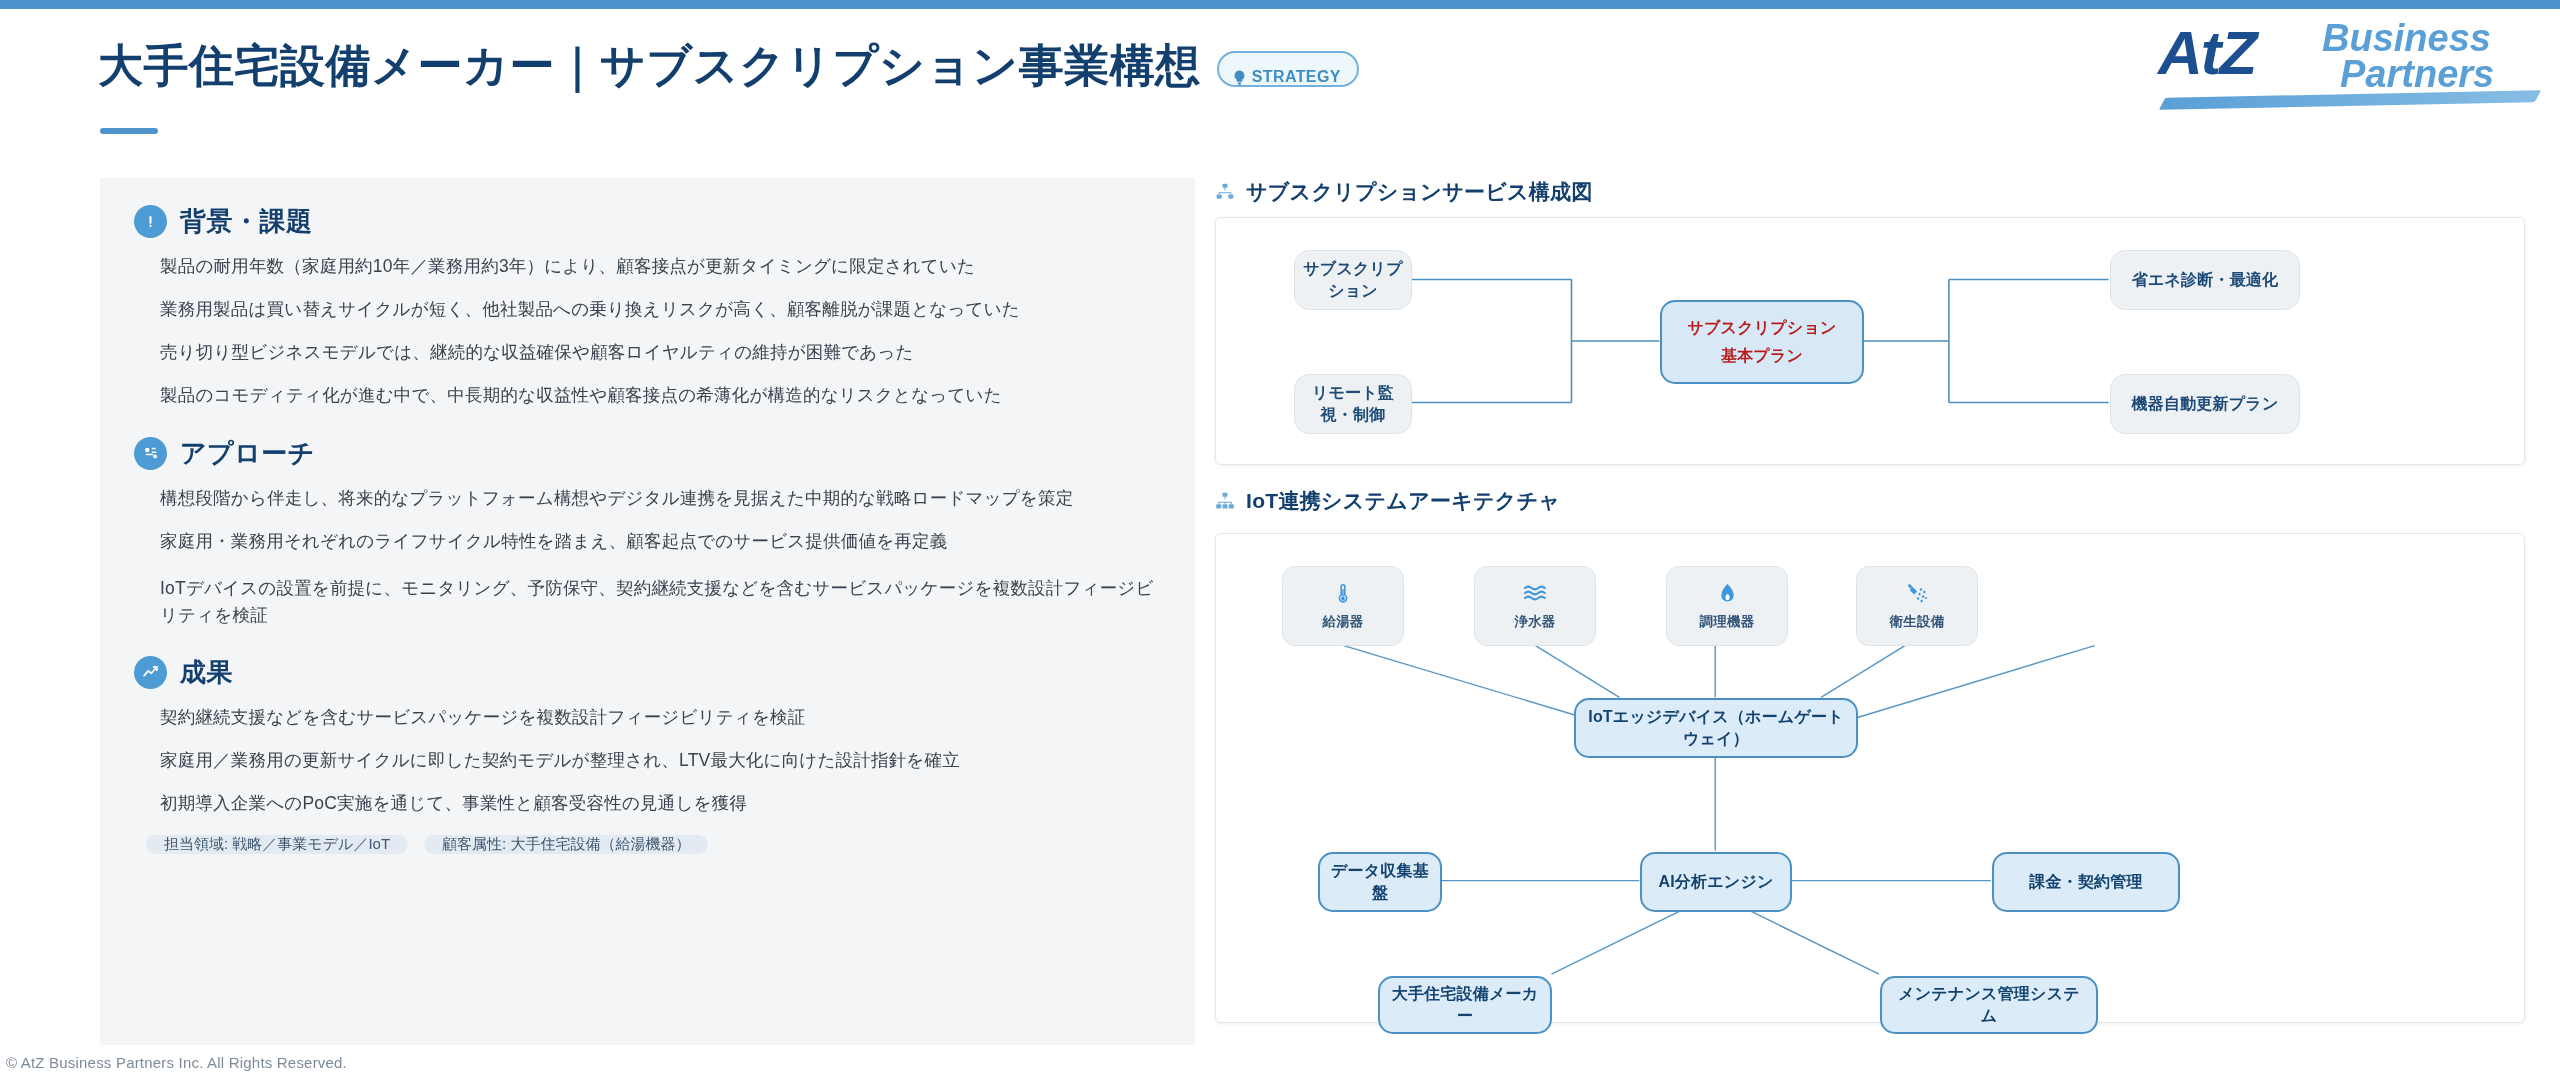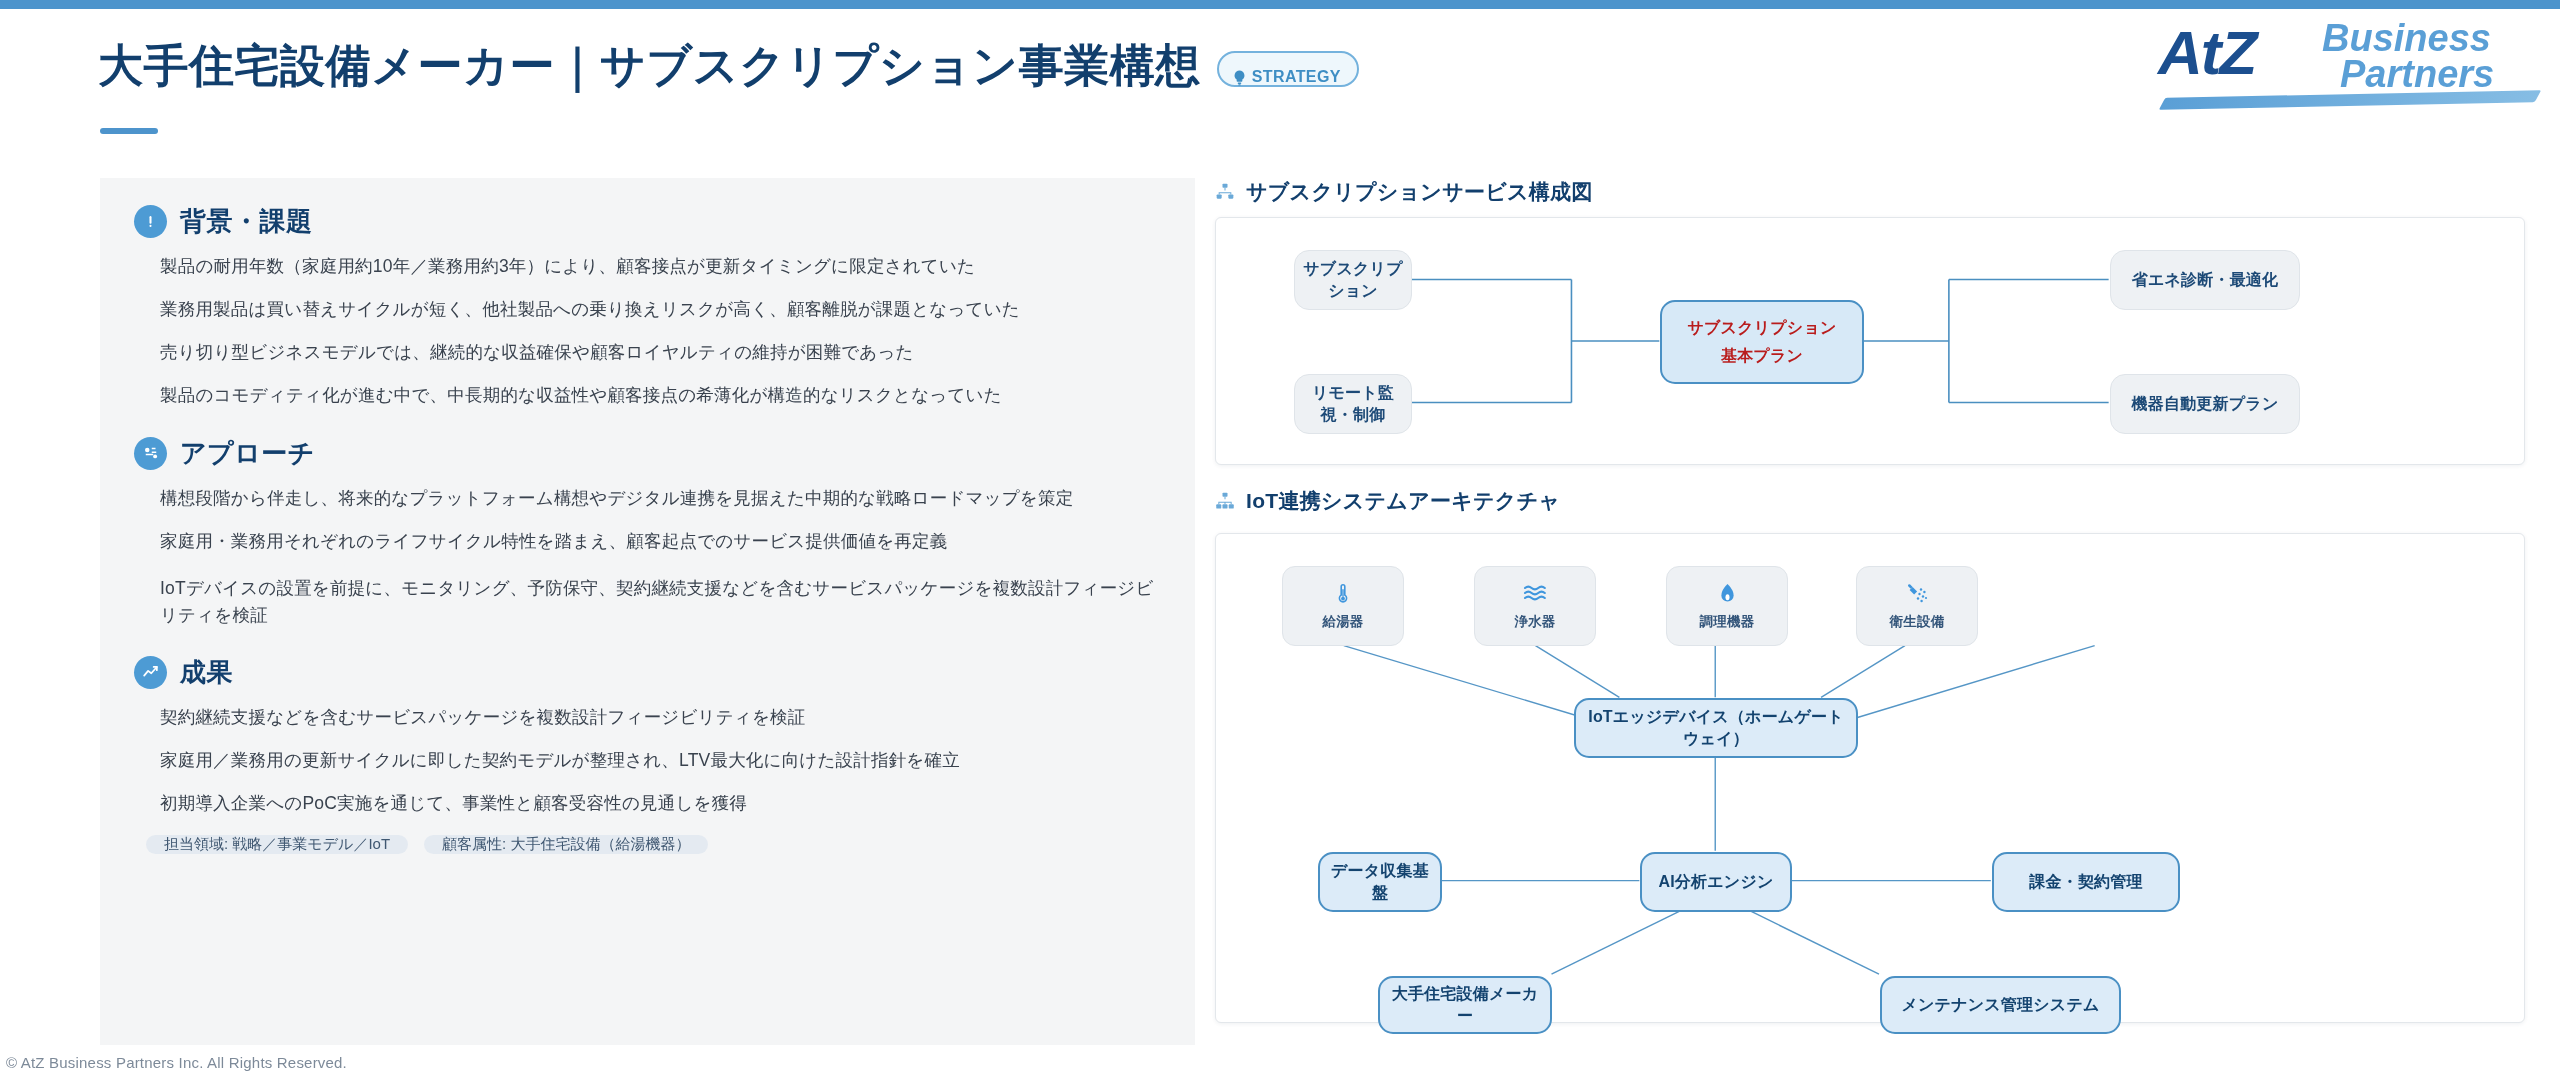--- a/index.html
+++ b/index.html
@@ -503,18 +503,18 @@
       <div class="node soft" style="left:358px; top:164px; width:284px; height:60px; font-size:16px;">IoTエッジデバイス（ホームゲートウェイ）</div>
 
       <div class="node soft" style="left:102px; top:318px; width:124px; height:60px;">データ収集基盤</div>
 
       <div class="node soft" style="left:424px; top:318px; width:152px; height:60px;">AI分析エンジン</div>
 
       <div class="node soft" style="left:776px; top:318px; width:188px; height:60px;">課金・契約管理</div>
 
       <div class="node soft" style="left:162px; top:442px; width:174px; height:58px;">大手住宅設備メーカー</div>
 
-      <div class="node soft" style="left:664px; top:442px; width:241px; height:58px;">メンテナンス管理システム</div>
+      <div class="node soft" style="left:664px; top:442px; width:218px; height:58px;">メンテナンス管理システム</div>
     </div>
   </div>
 
   <div class="footer">© AtZ Business Partners Inc. All Rights Reserved.</div>
 </div>
 
 </body></html>

